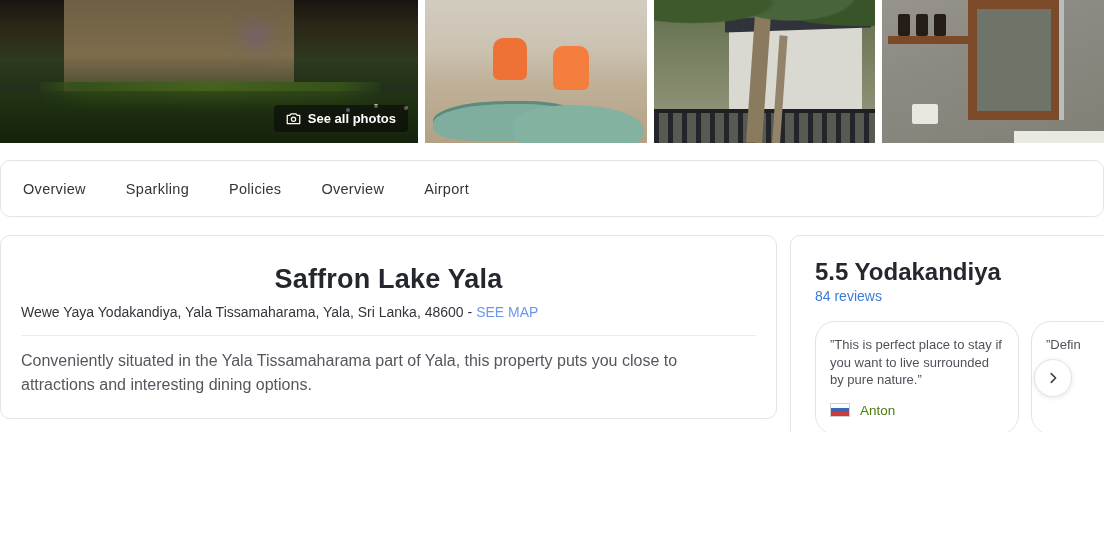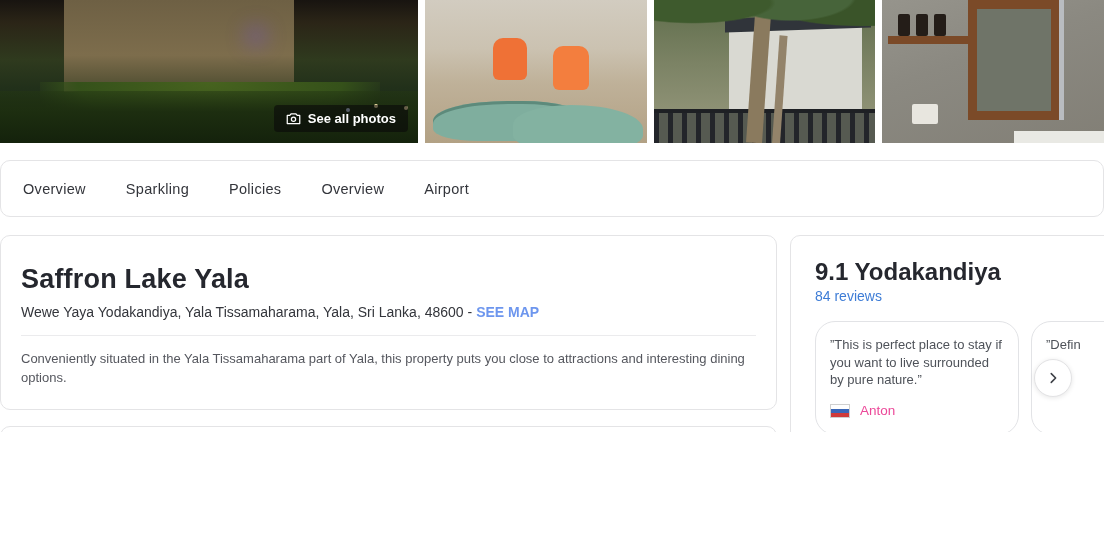--- a/index.html
+++ b/index.html
@@ -54,46 +54,46 @@
   .navbar { margin-top:17px; height:57px; border:1px solid #e4e4e6; border-radius:10px;
     display:flex; align-items:center; gap:40px; padding:0 22px; background:#fff; }
   .nav-item { font-size:14.5px; color:#33353b; letter-spacing:.3px; cursor:pointer; }
 
   
   .content-row { display:flex; gap:13px; margin-top:18px; align-items:flex-start; }
   .left-col { width:777px; flex:0 0 777px; }
   .card { background:#fff; border:1px solid #e4e4e6; border-radius:10px; }
 
   .info-card { padding:28px 20px 22px; }
-  .prop-title { font-size:27px; font-weight:bold; color:#25272e; letter-spacing:.2px; }
+  .prop-title { font-size:27px; font-weight:bold; color:#25272e; letter-spacing:.2px;text-align:center; }
   .addr-row { margin-top:9px; font-size:14px; color:#33353b; }
-  .see-map { color:#6d96ee; cursor:pointer; text-decoration:none; margin-left:4px;font-weight:bold; }
+  .see-map { color:#6d96ee; cursor:pointer; text-decoration:none; margin-left:4px; }
   .info-card hr { border:none; border-top:1px solid #ebebed; margin:15px 0 13px; }
-  .prop-desc { font-size:13px; line-height:1.48; color:#55575e; max-width:730px; }
+  .prop-desc { font-size:16px; line-height:1.48; color:#55575e; max-width:730px; }
 
   .highlights-card { margin-top:16px; padding:20px 20px 26px; height:160px; }
   .hl-title { font-size:18px; font-weight:bold; color:#25272e;text-align:center; }
   .hl-row { display:flex; margin-top:22px; }
   .hl-item { width:148px; display:flex; flex-direction:column; align-items:center; }
   .hl-icon { height:42px; display:flex; align-items:flex-end; justify-content:center; }
   .hl-label { margin-top:8px; font-size:13px; font-weight:bold; color:#25272e; text-align:center; line-height:1.3; }
   .info-i { display:inline-block; width:13px; height:13px; border:1px solid #a2a5aa; border-radius:50%;
     color:#a2a5aa; font-size:9px; line-height:13px; text-align:center; font-style:italic;
     font-family:"Liberation Serif", serif; vertical-align:-2px; margin-left:3px; }
 
   
   .sidebar { width:360px; flex:0 0 360px; }
   .rating-card { padding:22px 24px 18px; height:257px; }
   .score-line { font-size:24px; font-weight:bold; color:#25272e; }
   .reviews-count { display:inline-block; margin-top:2px; font-size:14px; color:#3d7cd6; cursor:pointer; text-decoration:none; }
   .review-cards { position:relative; display:flex; gap:12px; margin-top:16px; }
   .review-card { width:204px; flex:0 0 204px; border:1px solid #e2e3e6; border-radius:20px; padding:14px 14px 16px;
     background:#fff; }
   .rc-quote { font-size:13px; color:#4e5259; line-height:1.35; }
-  .rc-author { display:flex; align-items:flex-end; gap:10px; margin-top:14px; font-size:13.5px; color:#ec4899; }
+  .rc-author { display:flex; align-items:flex-start; gap:10px; margin-top:14px; font-size:13.5px; color:#4d7c0f; }
   .flag-ru { width:20px; height:14px; border:1px solid #d0d0d0;
     background:linear-gradient(180deg,#fff 0 33%,#3a66b8 33% 66%,#cf3a3a 66% 100%); }
   .next-btn { position:absolute; left:219px; top:50%; transform:translateY(-50%);
     width:38px; height:38px; border-radius:50%; background:#fff; border:1px solid #e3e3e5;
     box-shadow:0 1px 5px rgba(0,0,0,.10); display:flex; align-items:center; justify-content:center; cursor:pointer; }
   .dots { width:204px; margin-top:20px; text-align:center; }
   .dot { display:inline-block; width:12px; height:12px; border-radius:50%; margin:0 5px; cursor:pointer; }
   .dot.active { background:#3f6cf0; }
   .dot.idle { background:#dde6f8; }
 
@@ -243,21 +243,21 @@
           </div>
 
         </div>
       </section>
     </div>
 
     <aside class="sidebar">
 
       <section class="card rating-card">
         <div class="score-line">
-          <span>9.1</span>
+          <span>5.5</span>
           <span>Yodakandiya</span>
         </div>
         <a class="reviews-count" href="#">84 reviews</a>
 
         <div class="review-cards">
           <div class="review-card">
             <div class="rc-quote">”This is perfect place to stay if you want to live surrounded by pure nature.”</div>
             <div class="rc-author">
               <span class="flag-ru"></span>
               <span>Anton</span>

